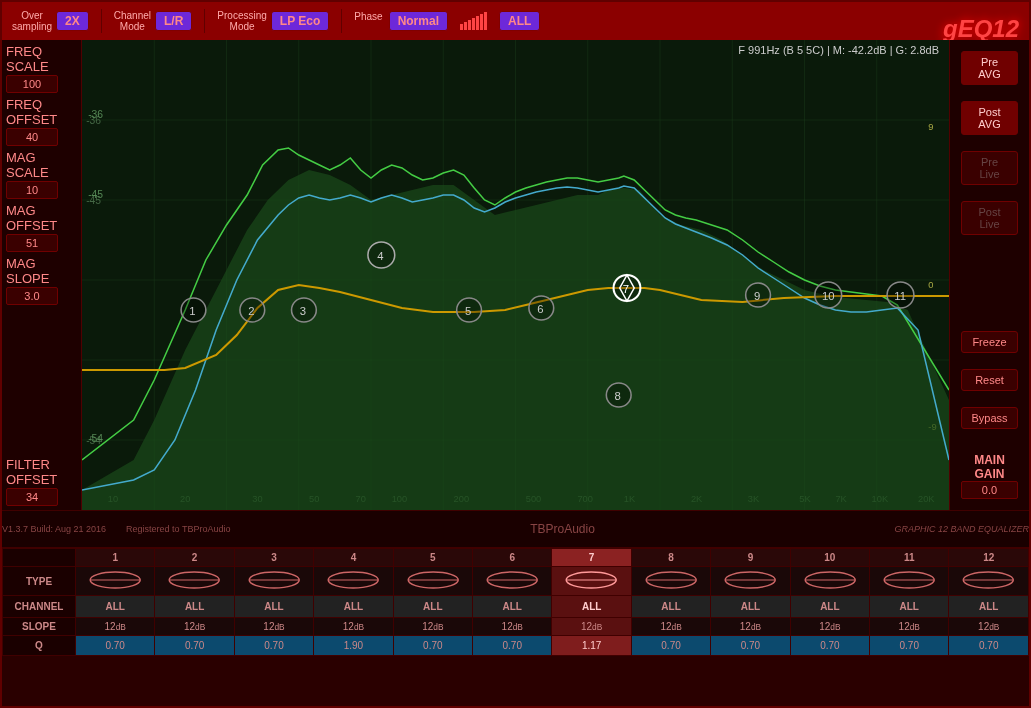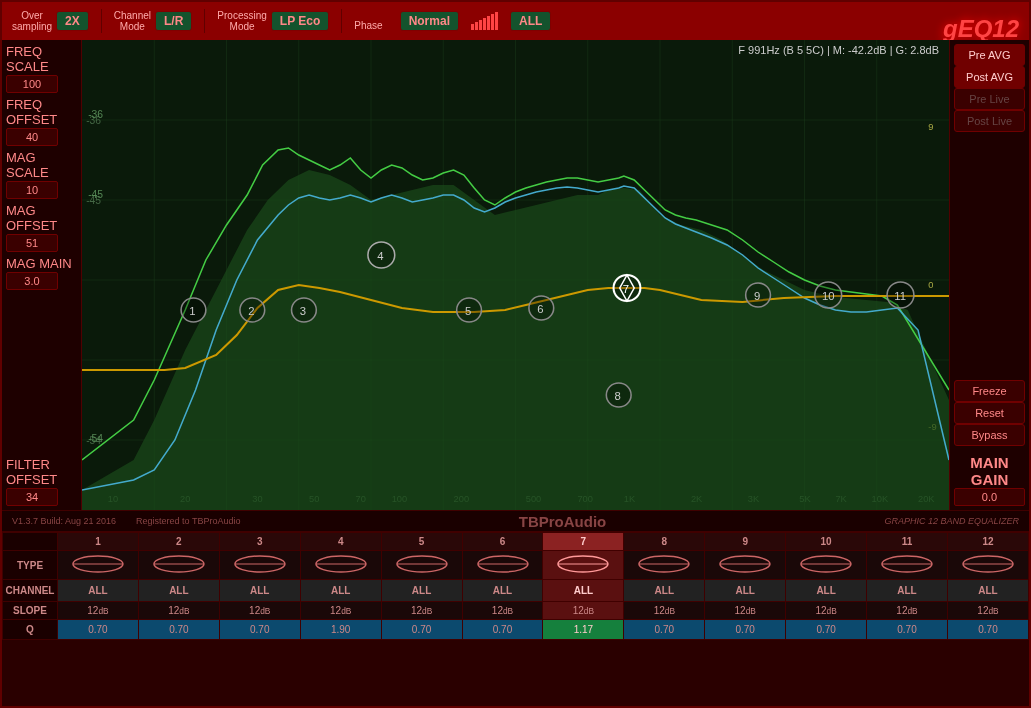--- a/index.html
+++ b/index.html
@@ -27,21 +27,21 @@
       padding: 4px 10px;
       gap: 12px;
     }
     .top-bar-label {
       font-size: 10px;
       color: #ffaaaa;
       line-height: 1.1;
       text-align: center;
     }
     .top-bar-value {
-      background: #14532d;
+      background: #6d28d9;
       border: 1px solid #800000;
       border-radius: 3px;
       padding: 2px 8px;
       font-size: 12px;
       color: #ff8888;
       font-weight: bold;
     }
     .top-bar-group {
       display: flex;
       align-items: center;
@@ -56,22 +56,22 @@
       margin-left: auto;
       font-size: 24px;
       font-weight: bold;
       color: #ff4444;
       font-style: italic;
       text-shadow: 0 0 10px #ff0000;
       margin-top: 16px;
     }
     .phase-section {
       display: flex;
-      align-items: flex-end;
-      gap: 17px;
+      align-items: flex-start;
+      gap: 6px;
     }
     .signal-bars {
       display: flex;
       align-items: flex-end;
       gap: 1px;
       height: 18px;
     }
     .signal-bar {
       width: 3px;
       background: #ff4444;
@@ -125,75 +125,75 @@
       color: #cccccc;
       z-index: 10;
     }
     
     .right-panel {
       width: 80px;
       background: #1e0000;
       border-left: 1px solid #500000;
       display: flex;
       flex-direction: column;
-      padding: 4px;
-      gap: 0;
+      padding: 11px;
+      gap: 16px;
     }
     .right-btn {
       background: #3a0000;
       border: 1px solid #700000;
       border-radius: 3px;
       padding: 4px 8px;
       font-size: 11px;
       color: #ff8888;
       text-align: center;
       cursor: pointer;
     }
     .right-btn.active {
       background: #700000;
       color: #ffcccc;
     }
     .right-btn.dimmed {
       color: #664444;
     }
     .main-gain-label {
-      font-size: 15px;
+      font-size: 12px;
       color: #ff8888;
       font-weight: bold;
       text-align: center;
       margin-top: auto;
     }
     .main-gain-value {
       background: #3a0000;
       border: 1px solid #700000;
       border-radius: 2px;
       padding: 2px 4px;
       font-size: 11px;
       color: #ff8888;
       text-align: center;
     }
     
     .status-bar {
       background: #1a0000;
-      height: 22px;
+      height: 38px;
       display: flex;
       align-items: center;
-      padding: 0 10px;
+      padding: 0 0;
       font-size: 9px;
       color: #884444;
       border-top: 1px solid #400000;
       border-bottom: 1px solid #400000;
       gap: 20px;
     }
     .status-center {
       flex: 1;
       text-align: center;
-      font-weight: bold;
+      font-weight: normal;
       color: #884444;
-      font-size: 15px;
+      font-size: 12px;
     }
     .status-right {
       color: #884444;
       font-style: italic;
     }
     
     .band-table {
       background: #1a0000;
       flex: 1;
     }
@@ -217,21 +217,21 @@
     }
     .band-num-row td.selected {
       background: #8b2222;
       color: #ffcccc;
     }
     .row-label {
       color: #ff8888;
       font-size: 9px;
       font-weight: bold;
       background: #1a0000 !important;
-      width: 55px;
+      width: 73px;
     }
     .type-cell {
       height: 28px;
       background: #1a0808;
       padding: 2px;
     }
     .type-cell.selected {
       background: #5a1010;
     }
     .type-icon {
@@ -278,21 +278,21 @@
       background: #5a1010;
       color: #ffcccc;
     }
     .q-cell {
       color: #ff8888;
       font-size: 11px;
       height: 20px;
       background: #0c4a6e;
     }
     .q-cell.selected {
-      background: #15803d;
+      background: #7f1d1d;
       color: #ffcccc;
     }
     svg.eq-display {
       position: absolute;
       top: 0; left: 0;
       width: 100%;
       height: 100%;
     }
   </style>
 </head>
@@ -346,21 +346,21 @@
       </div>
       <div class="left-param">
         <div class="left-param-label">MAG SCALE</div>
         <div class="left-param-value">10</div>
       </div>
       <div class="left-param">
         <div class="left-param-label">MAG OFFSET</div>
         <div class="left-param-value">51</div>
       </div>
       <div class="left-param">
-        <div class="left-param-label">MAG MAIN</div>
+        <div class="left-param-label">MAG SLOPE</div>
         <div class="left-param-value">3.0</div>
       </div>
       <div style="flex:1"></div>
       <div class="left-param">
         <div class="left-param-label">FILTER OFFSET</div>
         <div class="left-param-value">34</div>
       </div>
     </div>
 
     <div class="eq-area">

